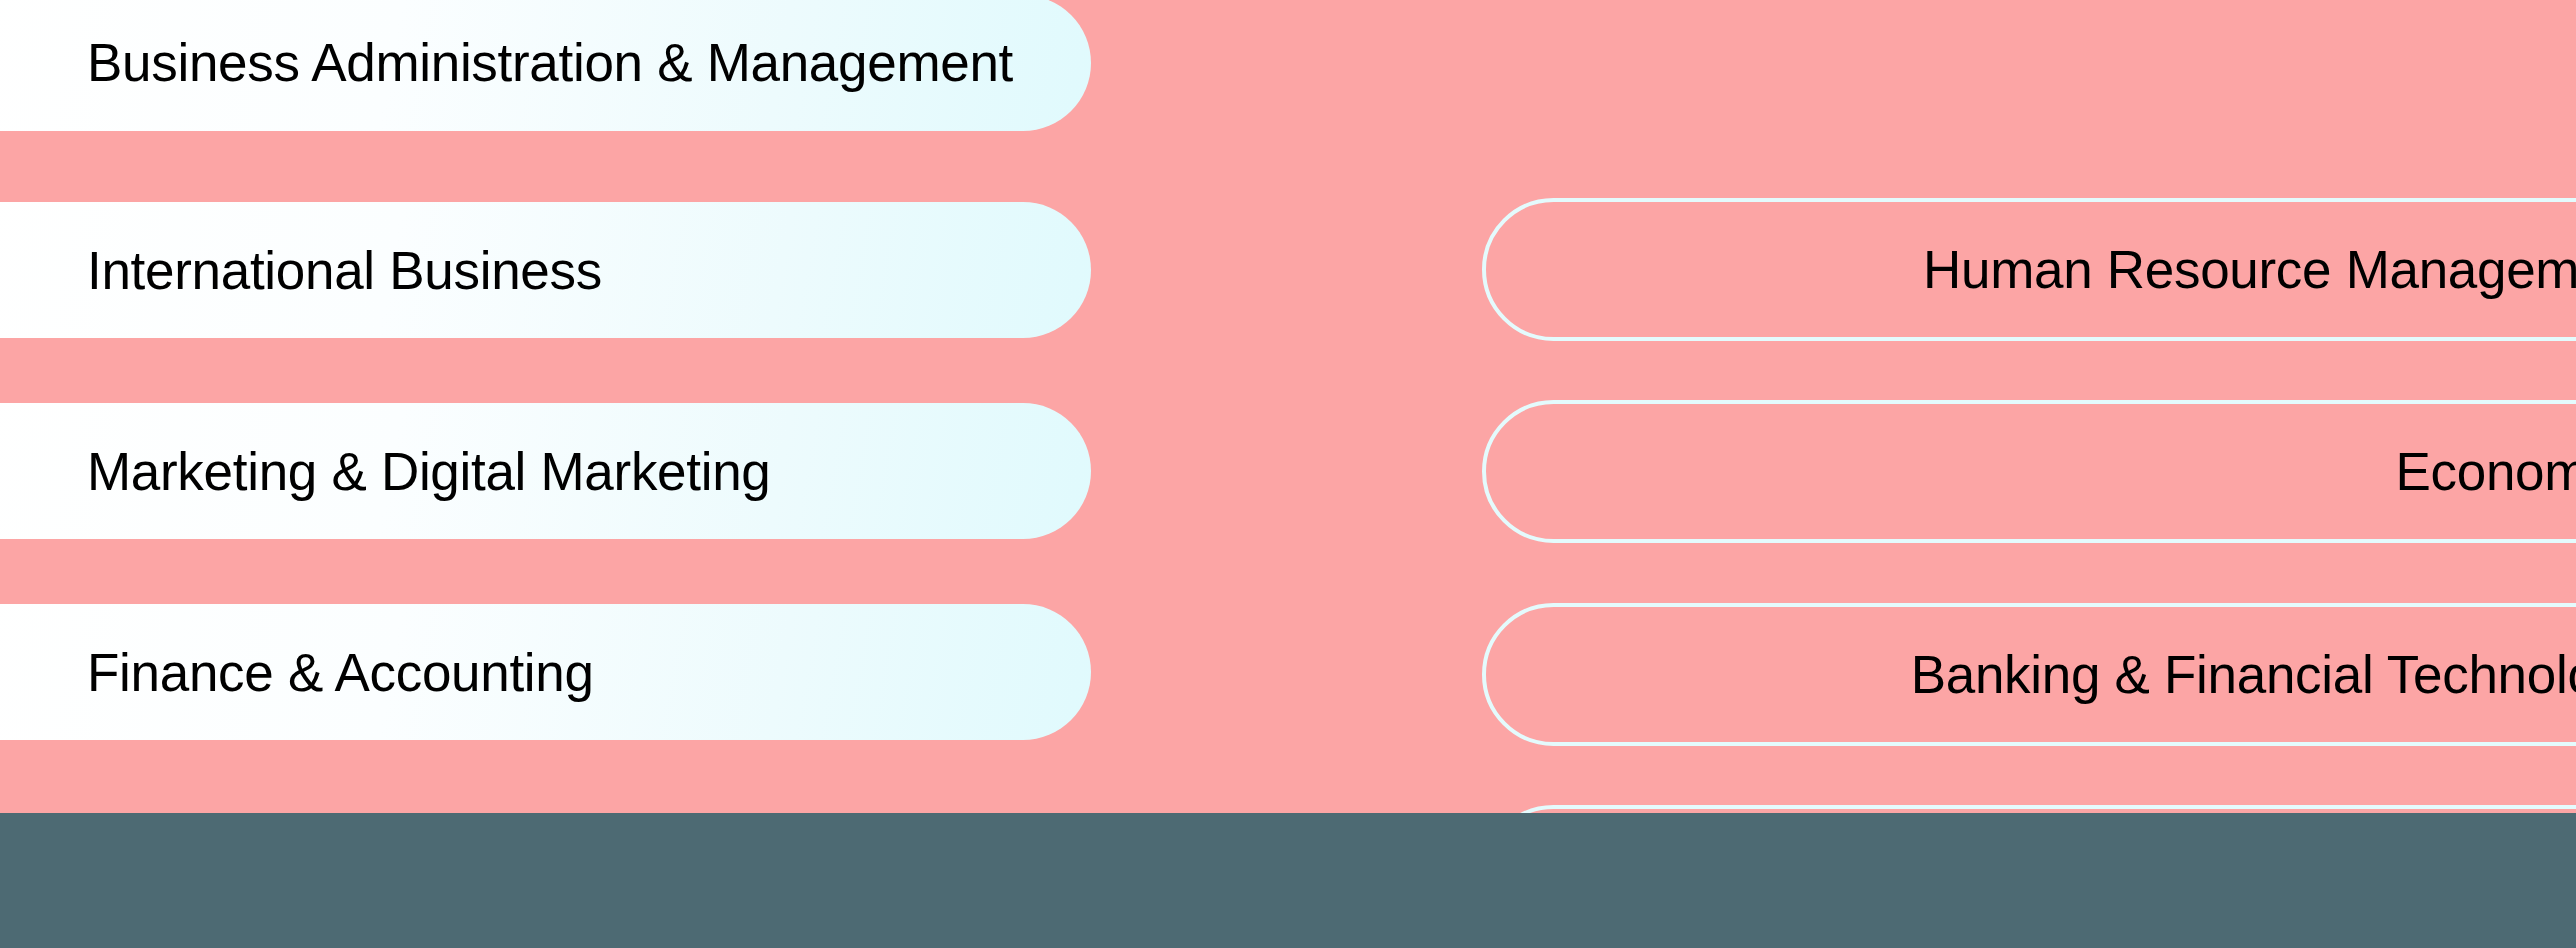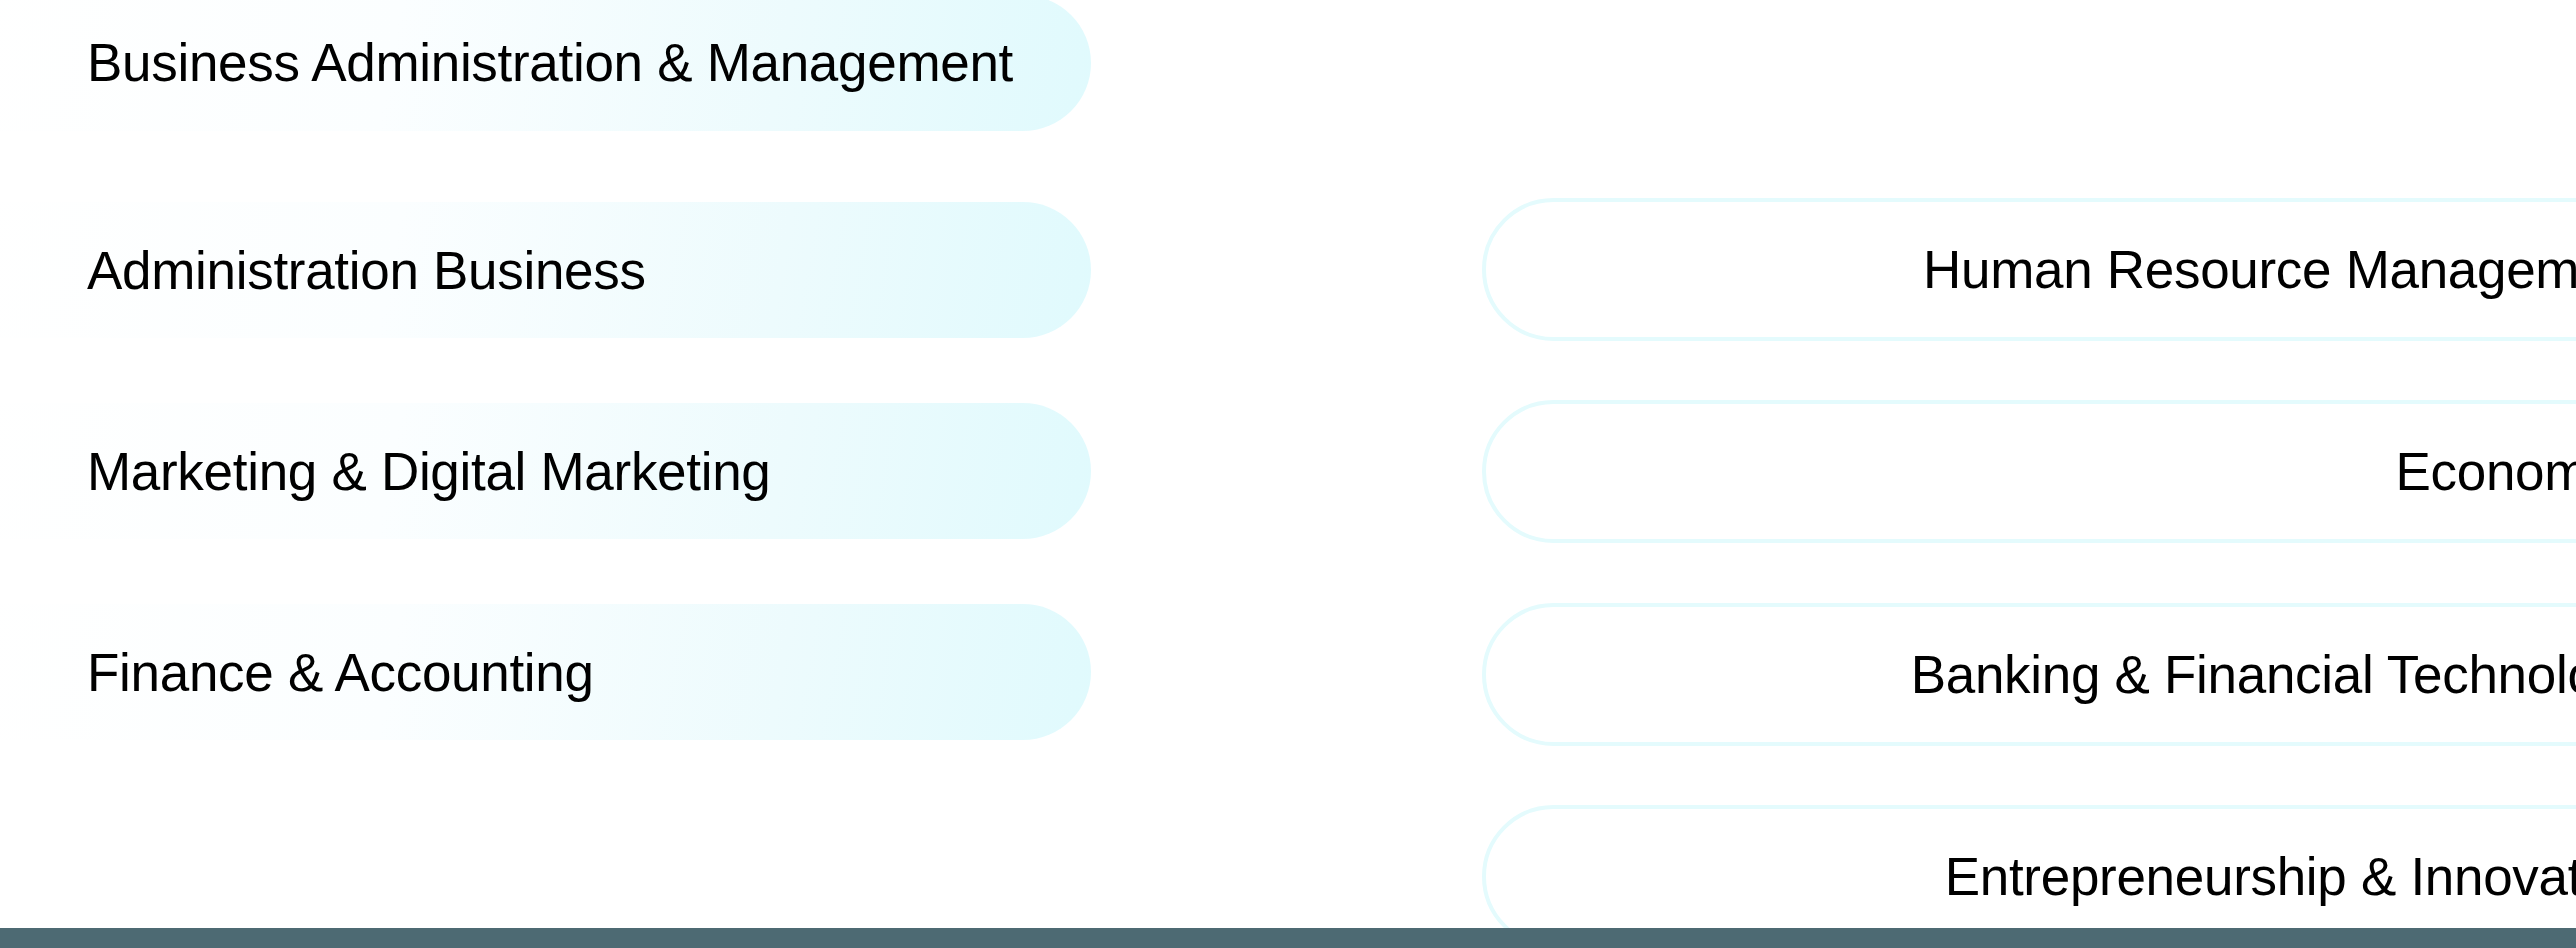--- a/index.html
+++ b/index.html
@@ -13,22 +13,22 @@
     height: 949px;
     overflow: hidden;
     font-family: "Liberation Sans", sans-serif;
     position: relative;
   }
 
   #stage {
     position: absolute;
     inset: 0;
     width: 2576px;
-    height: 928px;
-    background: #ffffff;
+    height: 813px;
+    background: #fca5a5;
     overflow: hidden;
   }
 
   
   .col-left {
     position: absolute;
     left: 0;
     top: 0;
     width: 1091px;
   }
@@ -92,21 +92,21 @@
 
 <div id="stage">
 
   <div class="col-left">
 
     <div class="pill-filled" style="top:-5.5px">
       <span class="pill-label">Business Administration &amp; Management</span>
     </div>
 
     <div class="pill-filled" style="top:202px">
-      <span class="pill-label">Administration Business</span>
+      <span class="pill-label">International Business</span>
     </div>
 
     <div class="pill-filled" style="top:403px">
       <span class="pill-label">Marketing &amp; Digital Marketing</span>
     </div>
 
     <div class="pill-filled" style="top:604px">
       <span class="pill-label">Finance &amp; Accounting</span>
     </div>
 

